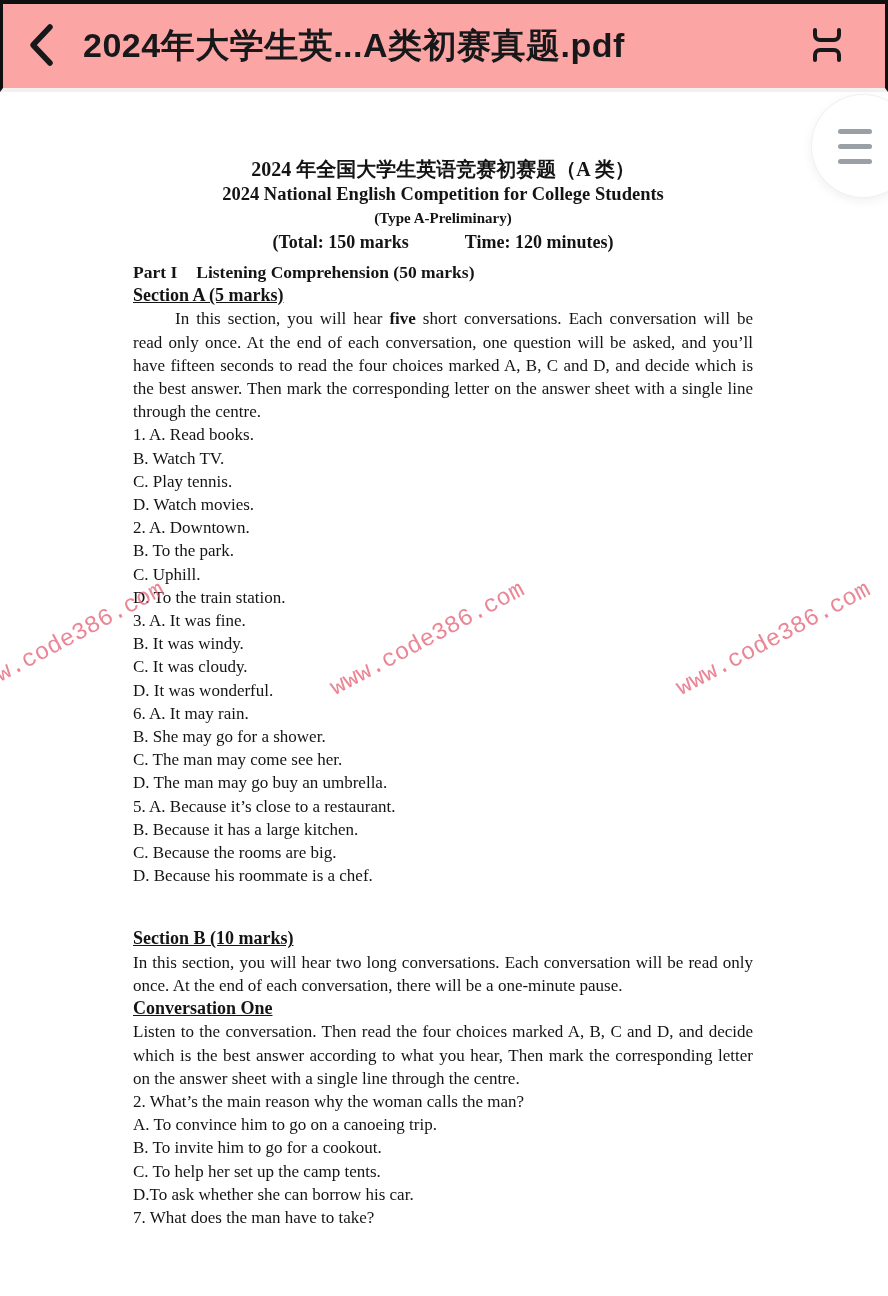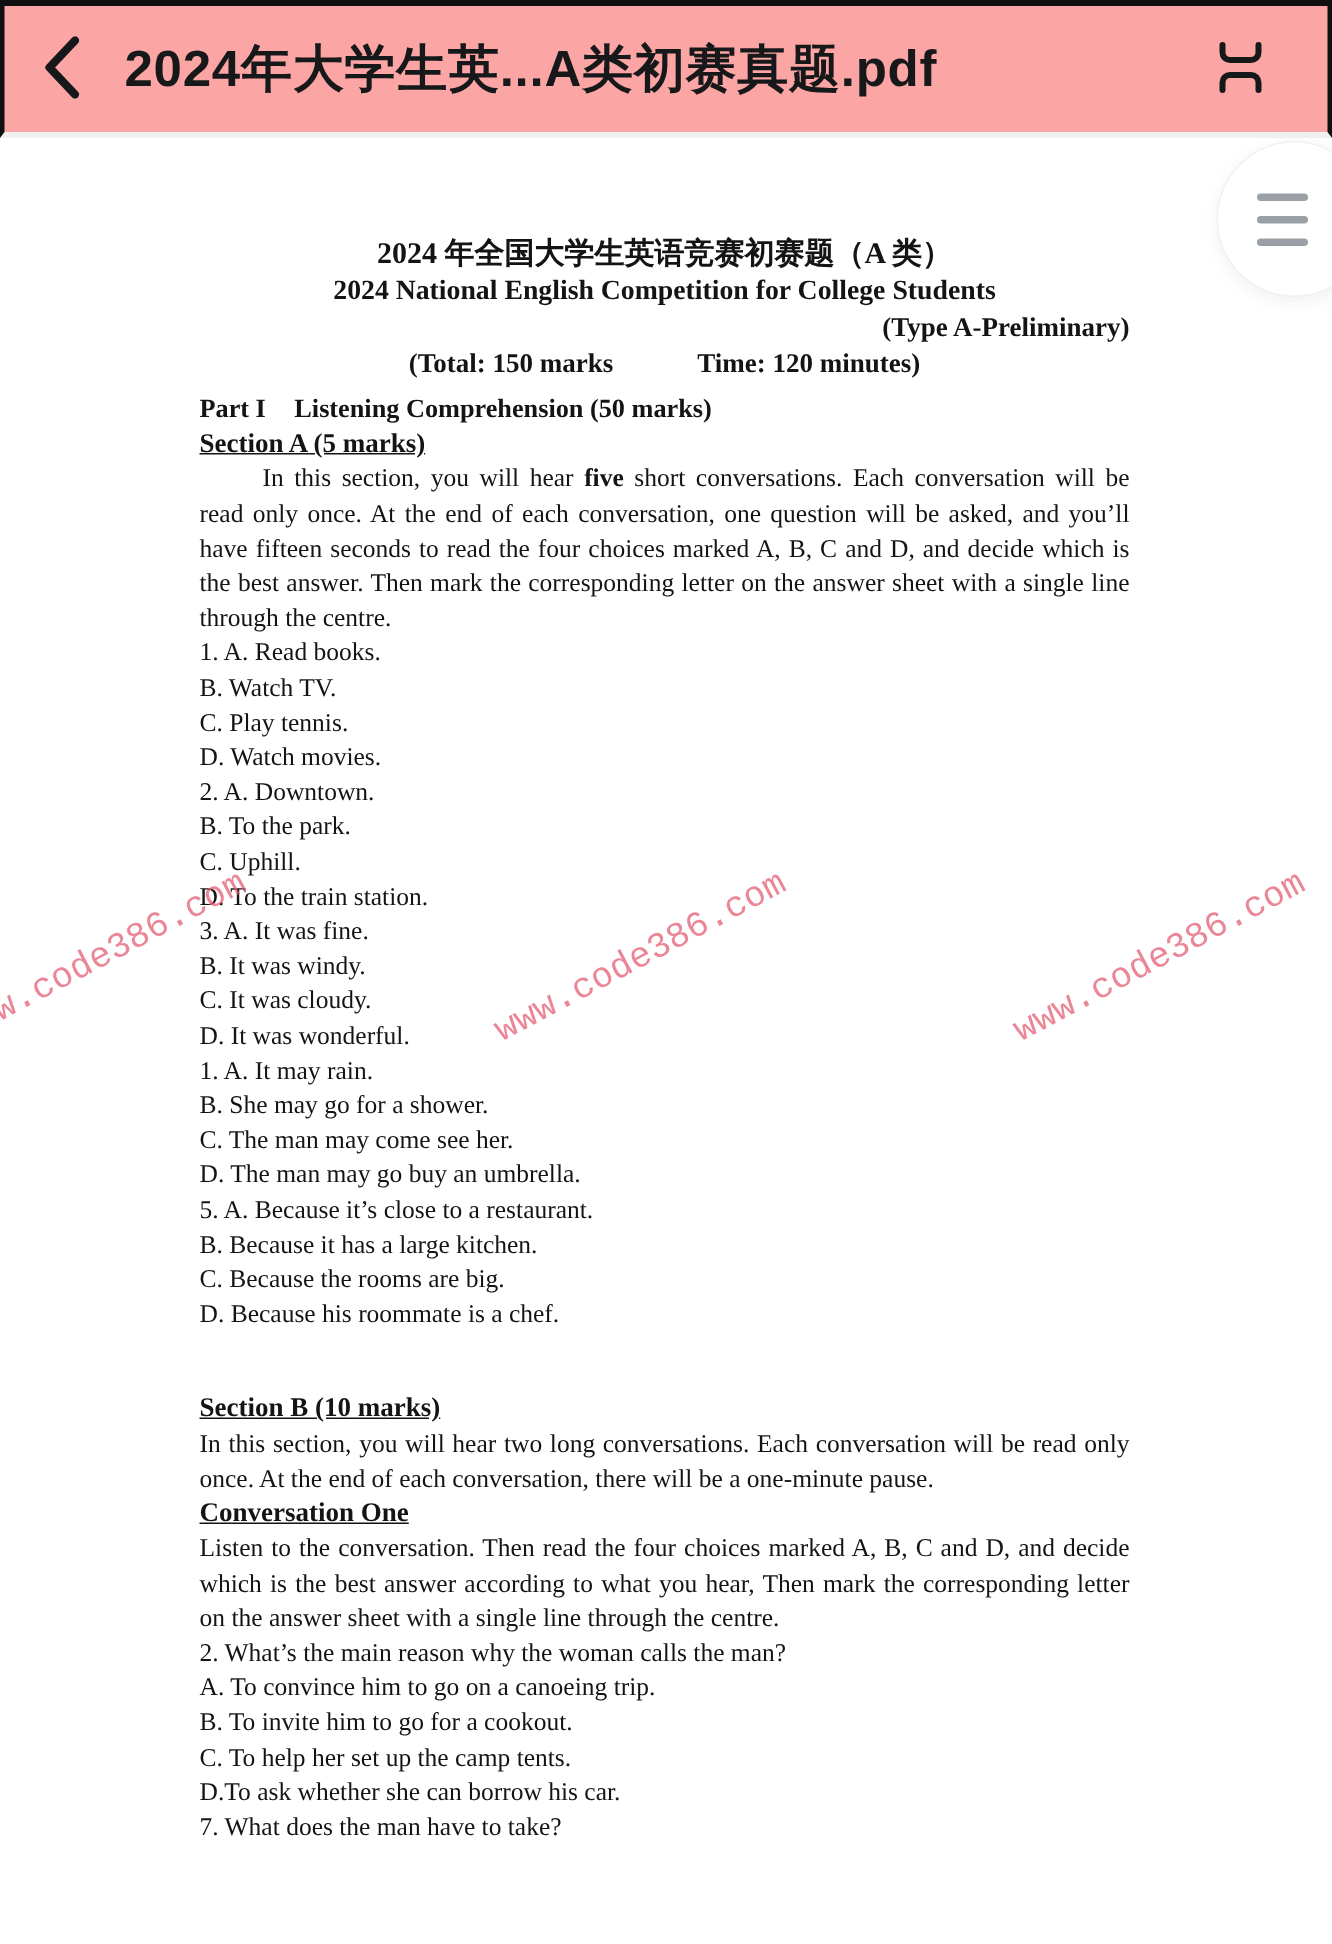--- a/index.html
+++ b/index.html
@@ -44,21 +44,21 @@
   .doc {
     position:absolute; top:92px; left:0; width:884px; height:1204px;
     padding:64px 131px 0 133px;
     font-family:"Liberation Serif","DejaVu Serif",serif;
     font-size:17px; line-height:23.2px; color:#141414;
     overflow:hidden;
   }
   .t-center { text-align:center; font-weight:700; }
   .t-zh  { font-size:20px;   line-height:26px; }
   .t-en  { font-size:18.5px; line-height:24px; }
-  .t-sub { font-size:18px;   line-height:24px;text-align:right; }
+  .t-sub { font-size:15px;   line-height:24px; }
   .t-marks { font-size:18px; line-height:24px; }
   .t-marks .gap { display:inline-block; width:56px; }
   .h-part { font-weight:700; font-size:17.5px; margin-top:7px; }
   .h-part .part-title { margin-left:19px; }
   .h-section { font-weight:700; font-size:18px;text-decoration:underline; }
   .p-just { text-align:justify; }
   .indent { text-indent:42px; }
   .sec-b { margin-top:40px; }
   .opt-line, .q-line { text-align:left; }
   
@@ -126,21 +126,21 @@
       <div class="opt-line">C. Play tennis.</div>
       <div class="opt-line">D. Watch movies.</div>
       <div class="opt-line">2. A. Downtown.</div>
       <div class="opt-line">B. To the park.</div>
       <div class="opt-line">C. Uphill.</div>
       <div class="opt-line">D. To the train station.</div>
       <div class="opt-line">3. A. It was fine.</div>
       <div class="opt-line">B. It was windy.</div>
       <div class="opt-line">C. It was cloudy.</div>
       <div class="opt-line">D. It was wonderful.</div>
-      <div class="opt-line">1. A. It may rain.</div>
+      <div class="opt-line">6. A. It may rain.</div>
       <div class="opt-line">B. She may go for a shower.</div>
       <div class="opt-line">C. The man may come see her.</div>
       <div class="opt-line">D. The man may go buy an umbrella.</div>
       <div class="opt-line">5. A. Because it’s close to a restaurant.</div>
       <div class="opt-line">B. Because it has a large kitchen.</div>
       <div class="opt-line">C. Because the rooms are big.</div>
       <div class="opt-line">D. Because his roommate is a chef.</div>
     </div>
 
     <div class="sec-b">

